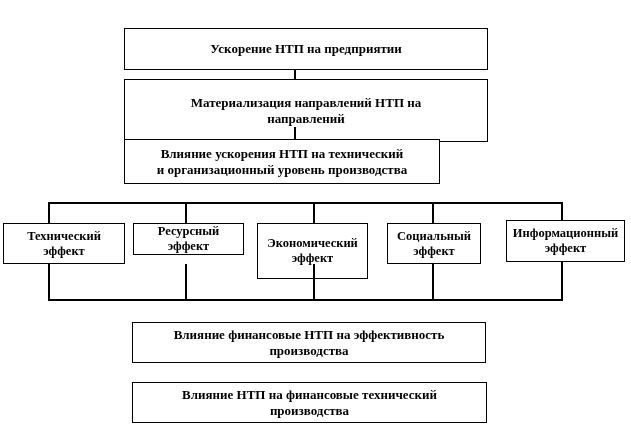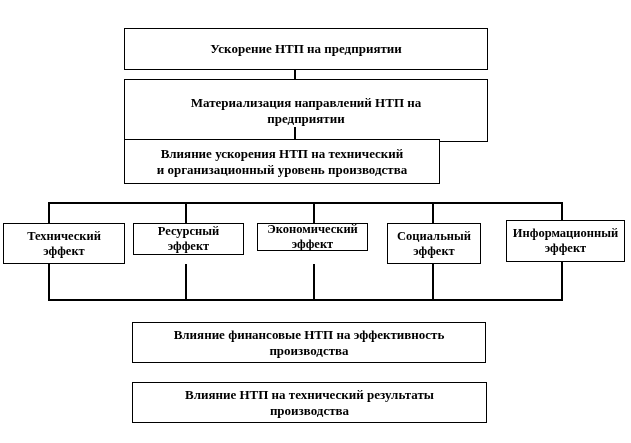--- a/index.html
+++ b/index.html
@@ -49,21 +49,21 @@
 <div class="stage">
 
   <div class="node" style="left:124px; top:28px; width:364px; height:42px;">
     <span class="ln">Ускорение НТП на предприятии</span>
   </div>
 
   <div class="line" style="left:294px; top:69px; width:2px; height:11px;"></div>
 
   <div class="node" style="left:124px; top:79px; width:364px; height:63px;">
     <span class="ln">Материализация направлений НТП на</span>
-    <span class="ln">предприятии</span>
+    <span class="ln">направлений</span>
   </div>
 
   <div class="line" style="left:294px; top:127px; width:2px; height:13px;"></div>
 
   <div class="node" style="left:124px; top:139px; width:316px; height:45px;">
     <span class="ln">Влияние ускорения НТП на технический</span>
     <span class="ln">и организационный уровень производства</span>
   </div>
 
   <div class="line" style="left:48px; top:202px; width:515px; height:2px;"></div>
@@ -74,21 +74,21 @@
   <div class="line" style="left:561px; top:202px; width:2px; height:18px;"></div>
 
   <div class="node effect" style="left:3px; top:223px; width:122px; height:41px;">
     <span class="ln">Технический</span>
     <span class="ln">эффект</span>
   </div>
   <div class="node effect" style="left:133px; top:223px; width:111px; height:32px;">
     <span class="ln">Ресурсный</span>
     <span class="ln">эффект</span>
   </div>
-  <div class="node effect" style="left:257px; top:223px; width:111px; height:28px;">
+  <div class="node effect" style="left:257px; top:223px; width:111px; height:56px;">
     <span class="ln">Экономический</span>
     <span class="ln">эффект</span>
   </div>
   <div class="node effect" style="left:387px; top:223px; width:94px; height:41px;">
     <span class="ln">Социальный</span>
     <span class="ln">эффект</span>
   </div>
   <div class="node effect" style="left:506px; top:220px; width:119px; height:42px;">
     <span class="ln">Информационный</span>
     <span class="ln">эффект</span>
@@ -100,17 +100,17 @@
   <div class="line" style="left:432px; top:264px; width:2px; height:37px;"></div>
   <div class="line" style="left:561px; top:262px; width:2px; height:39px;"></div>
   <div class="line" style="left:48px; top:299px; width:515px; height:2px;"></div>
 
   <div class="node" style="left:132px; top:322px; width:354px; height:41px;">
     <span class="ln">Влияние финансовые НТП на эффективность</span>
     <span class="ln">производства</span>
   </div>
 
   <div class="node" style="left:132px; top:382px; width:355px; height:41px;">
-    <span class="ln">Влияние НТП на технический результаты</span>
+    <span class="ln">Влияние НТП на финансовые технический</span>
     <span class="ln">производства</span>
   </div>
 
 </div>
 
 </body></html>

